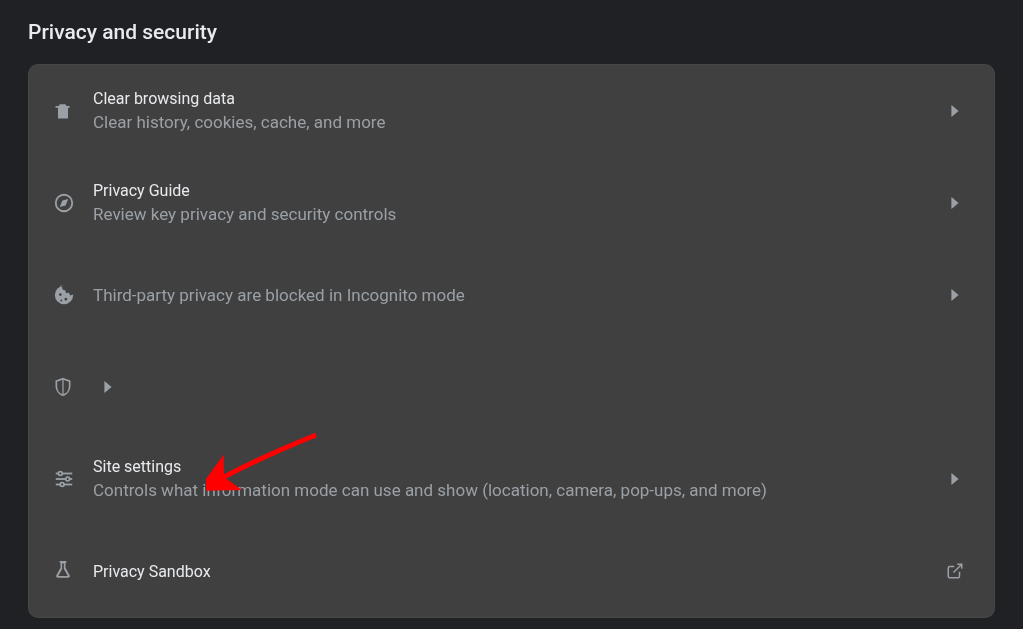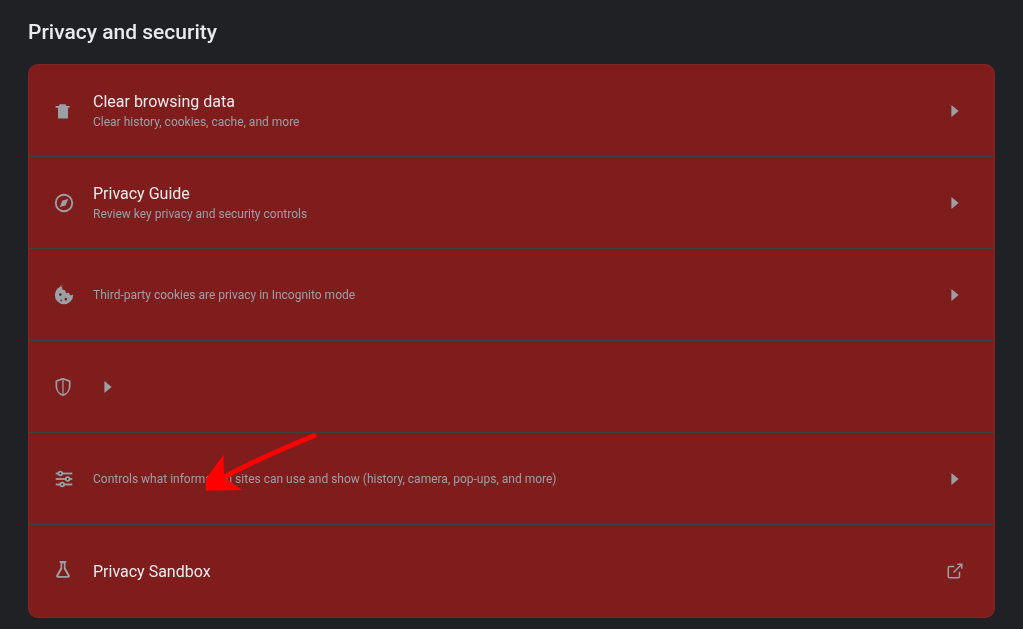--- a/index.html
+++ b/index.html
@@ -12,21 +12,21 @@
       color: #e8eaed;
       overflow: hidden;
     }
     .section-title {
       font-size: 21px;
       font-weight: 500;
       color: #e8eaed;
       padding: 8px 0 20px 0;
     }
     .panel {
-      background: #7f1d1d;
+      background: #404040;
       border-radius: 10px;
       overflow: hidden;
       border: 1px solid rgba(255,255,255,0.04);
     }
     .row {
       display: flex;
       align-items: center;
       padding: 18px 24px;
       border-bottom: 1px solid #3c4043;
       cursor: pointer;
@@ -46,21 +46,21 @@
       display: flex;
       flex-direction: column;
       gap: 4px;
     }
     .title {
       font-size: 16px;
       color: #e8eaed;
       font-weight: 400;
     }
     .subtitle {
-      font-size: 12px;
+      font-size: 17px;
       color: #9aa0a6;
       font-weight: 400;
     }
     .nav-slot {
       width: 30px;
       display: flex;
       align-items: center;
       justify-content: center;
       color: #9aa0a6;
       flex-shrink: 0;
@@ -115,21 +115,21 @@
     </div>
   </div>
 
   <div class="row">
     <div class="icon-slot">
       <svg width="22" height="22" viewBox="0 0 24 24" fill="#9aa0a6">
           <path d="M12 2a10 10 0 1 0 10 10c0-.5-1-.5-1.5 0-.8.8-2.5.3-2.5-1 0-1-1.3-1.8-2.3-1.2-1 .6-2.2-.3-2-1.5.2-1-.7-2-1.7-1.8C11 6.7 10 5.8 10.2 4.7c.2-1-.7-2-1.7-1.8C8 3 7.5 2.5 8 2c.5-.5 3 .1 4 0zM8 10a1.5 1.5 0 1 1 0 3 1.5 1.5 0 0 1 0-3zm6 5a1.5 1.5 0 1 1 0 3 1.5 1.5 0 0 1 0-3zm-5 2a1 1 0 1 1 0 2 1 1 0 0 1 0-2z"></path>
         </svg>
     </div>
     <div class="text-col">
-      <div class="subtitle">Third-party cookies are privacy in Incognito mode</div>
+      <div class="subtitle">Third-party privacy are blocked in Incognito mode</div>
     </div>
     <div class="nav-slot">
       <svg width="8" height="12" viewBox="0 0 6 10" fill="#9aa0a6">
           <path d="M0 0l6 5-6 5z"></path>
         </svg>
     </div>
   </div>
 
   <div class="row">
     <div class="icon-slot">
@@ -150,21 +150,22 @@
       <svg width="22" height="22" viewBox="0 0 24 24" fill="none" stroke="#9aa0a6" stroke-width="2">
           <line x1="3" y1="6" x2="21" y2="6"></line>
           <line x1="3" y1="12" x2="21" y2="12"></line>
           <line x1="3" y1="18" x2="21" y2="18"></line>
           <circle cx="8" cy="6" r="2" fill="#292a2d"></circle>
           <circle cx="16" cy="12" r="2" fill="#292a2d"></circle>
           <circle cx="10" cy="18" r="2" fill="#292a2d"></circle>
         </svg>
     </div>
     <div class="text-col">
-      <div class="subtitle">Controls what information sites can use and show (history, camera, pop-ups, and more)</div>
+      <div class="title">Site settings</div>
+      <div class="subtitle">Controls what information mode can use and show (location, camera, pop-ups, and more)</div>
     </div>
     <div class="nav-slot">
       <svg width="8" height="12" viewBox="0 0 6 10" fill="#9aa0a6">
           <path d="M0 0l6 5-6 5z"></path>
         </svg>
     </div>
   </div>
 
   <div class="row">
     <div class="icon-slot">

